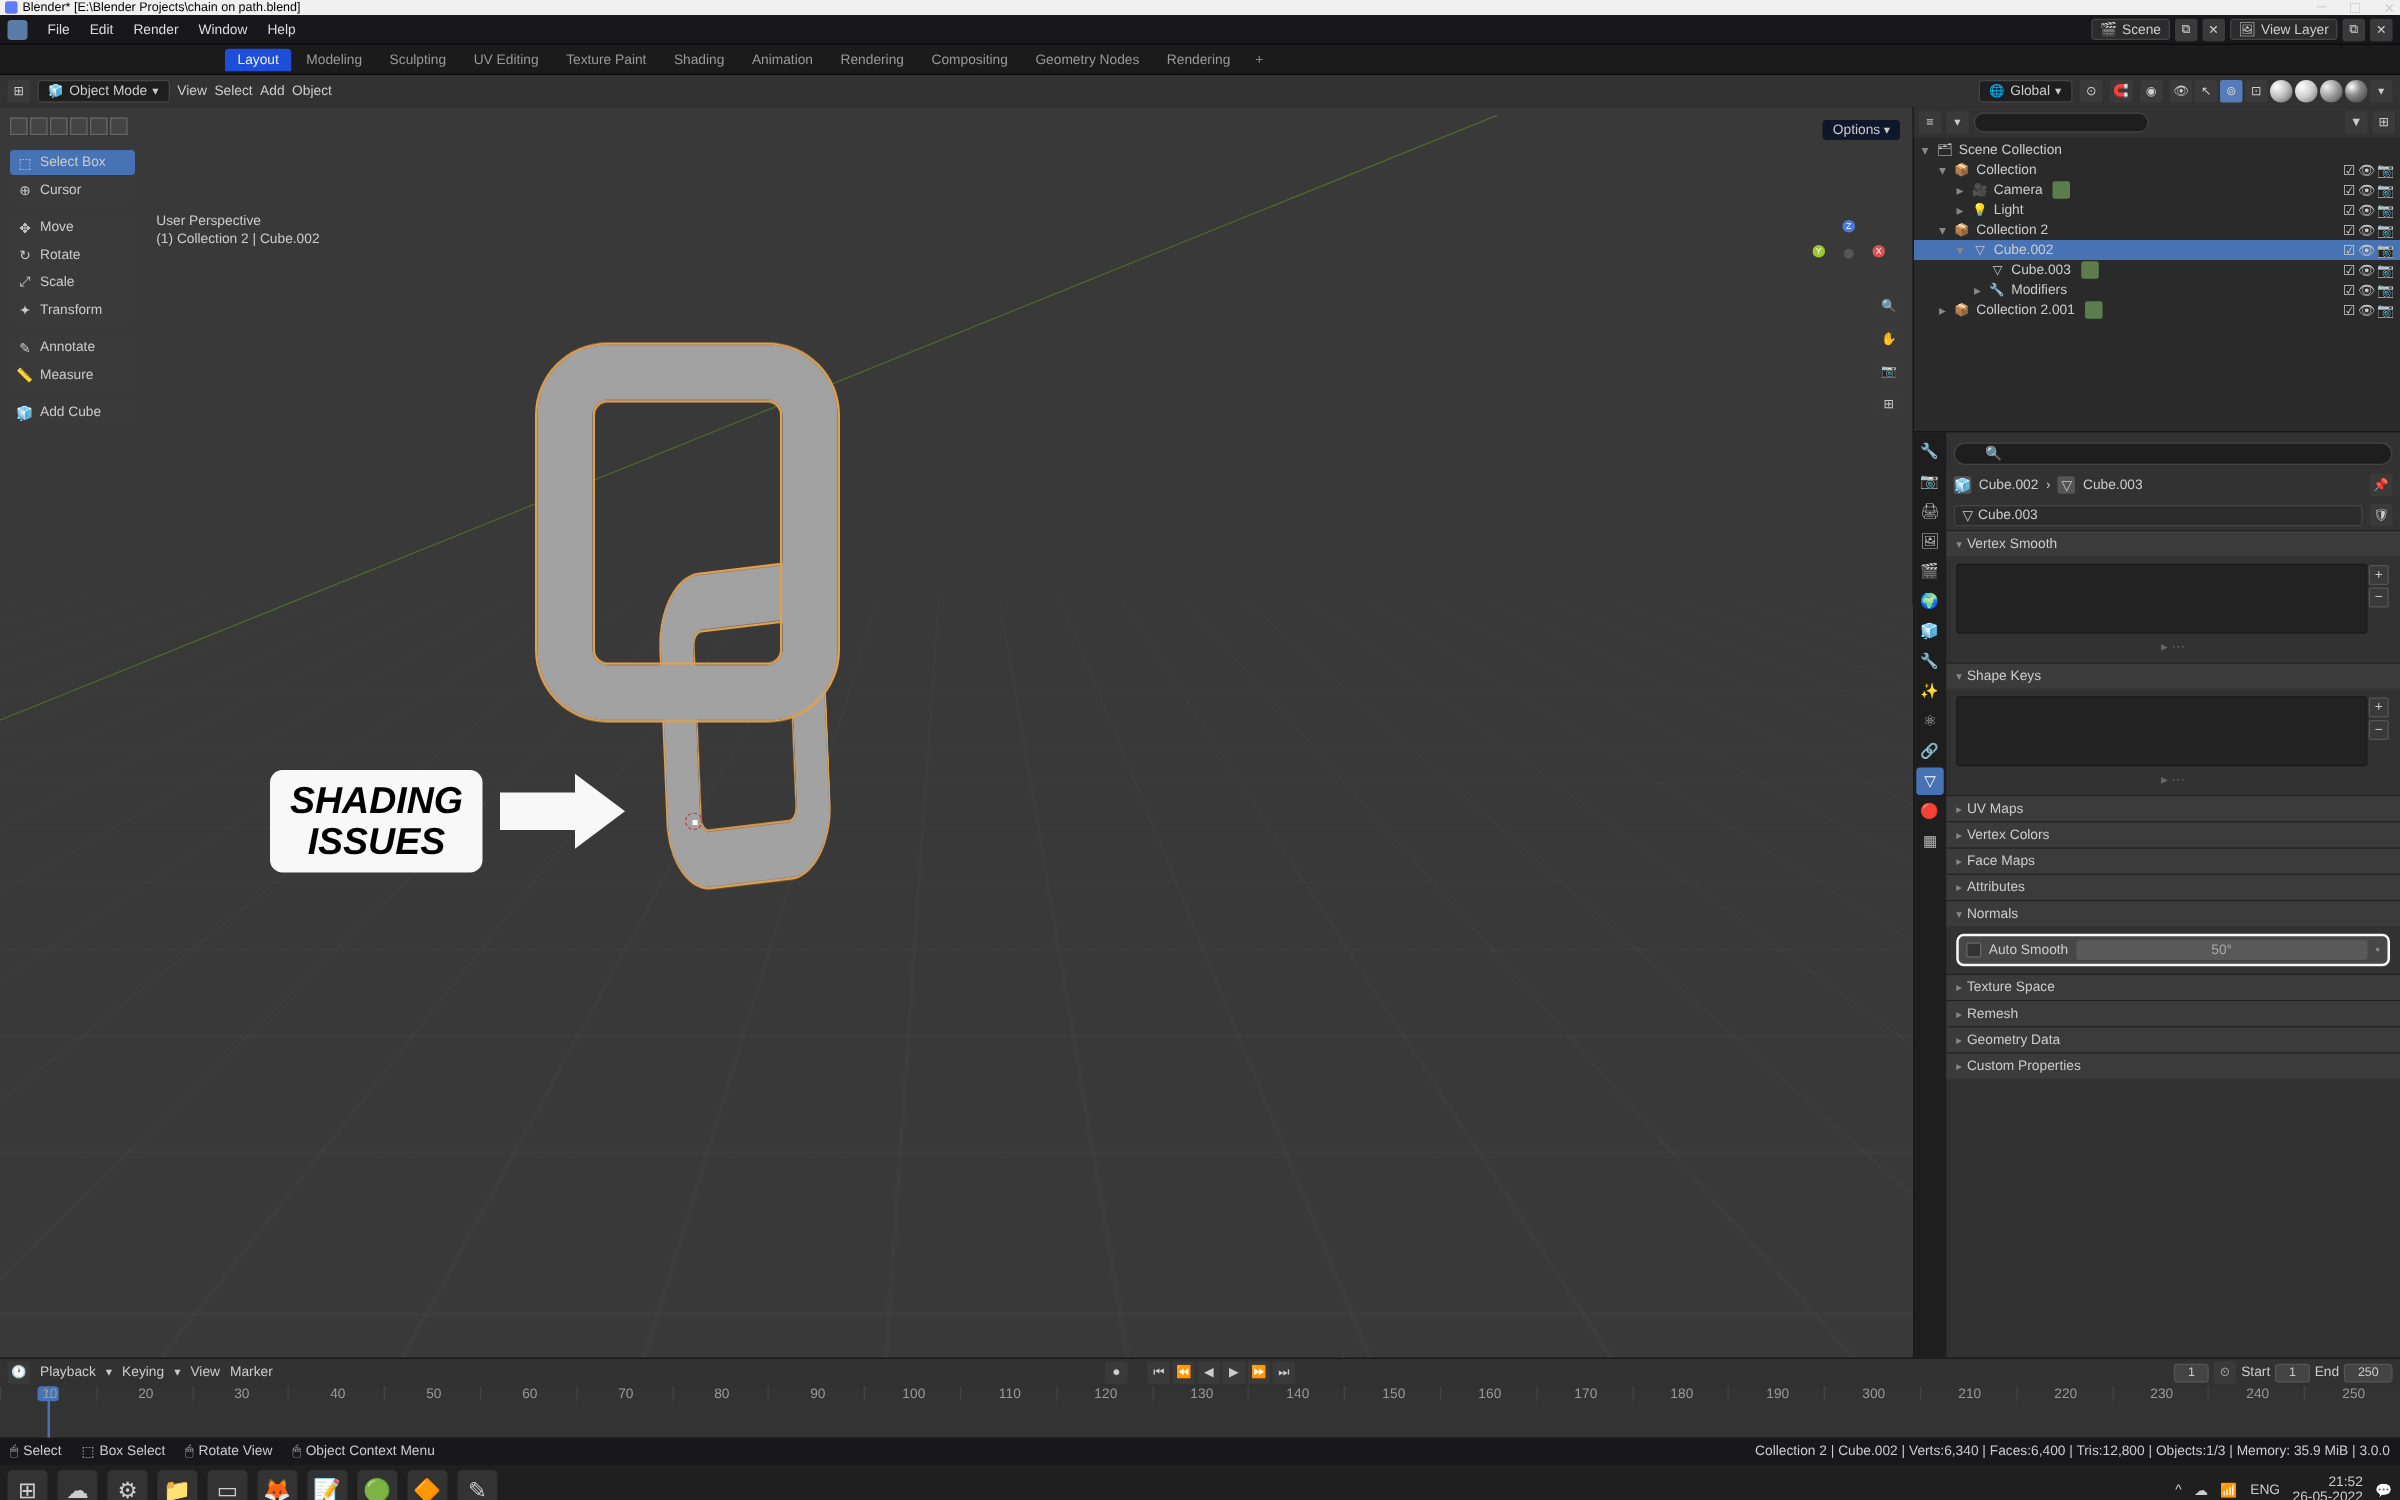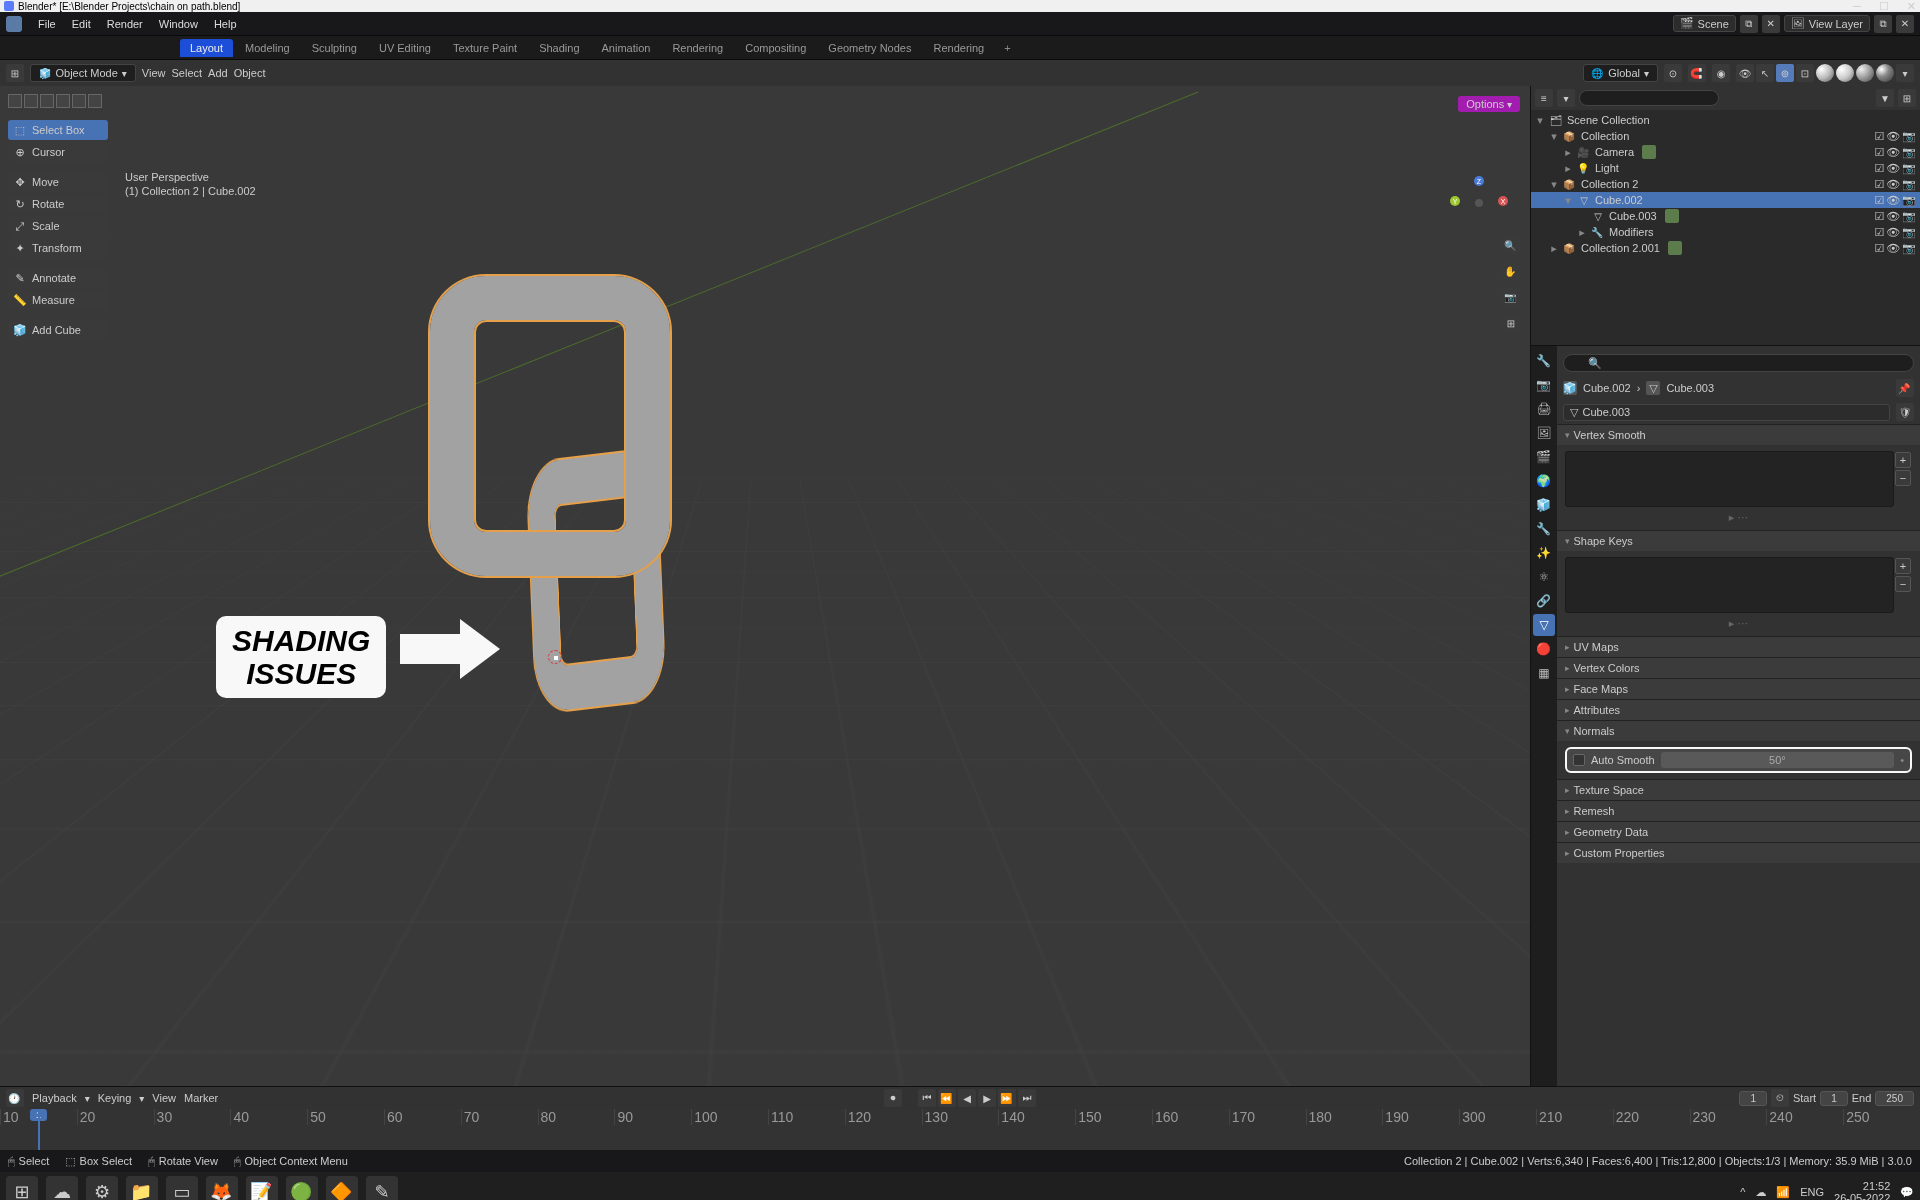--- a/index.html
+++ b/index.html
@@ -54,21 +54,21 @@
 
 
 .toolbox-top { position:absolute; top:8px; left:8px; display:flex; gap:2px; }
 .toolbox-top .sq { width:14px; height:14px; background:#444; border:1px solid #666; }
 .toolbox { position:absolute; top:34px; left:8px; width:100px; display:flex; flex-direction:column; gap:2px; }
 .toolitem { background:#3a3a3a; border-radius:3px; padding:4px 6px; display:flex; align-items:center; gap:6px; font-size:10px; color:#ddd; cursor:pointer; }
 .toolitem.active { background:#4772b3; }
 .toolitem .ti { width:12px; height:12px; display:inline-flex; align-items:center; justify-content:center; font-size:11px; }
 
 
-.vp-options { position:absolute; top:10px; right:10px; background:#a21caf; border-radius:3px; padding:2px 8px; font-size:10px; color:#ccc; cursor:pointer; }
+.vp-options { position:absolute; top:10px; right:10px; background:#0f172a; border-radius:3px; padding:2px 8px; font-size:10px; color:#ccc; cursor:pointer; }
 
 
 .gizmo { position:absolute; top:92px; right:26px; width:50px; height:50px; }
 .gizmo .ball { width:10px; height:10px; border-radius:50%; position:absolute; font-size:7px; display:flex; align-items:center; justify-content:center; color:#fff; }
 .gizmo .center { width:8px; height:8px; border-radius:50%; background:#555; position:absolute; top:21px; left:21px; }
 .gizmo .bz{background:#4b7bd8; top:-2px; left:20px;}
 .gizmo .by{background:#9ec832; top:18px; left:-4px;}
 .gizmo .bx{background:#d85454; top:18px; left:44px;}
 .sidebtns { position:absolute; top:150px; right:10px; display:flex; flex-direction:column; gap:8px; }
 
@@ -127,21 +127,21 @@
 
 .timeline { height:64px; background:#232323; border-top:1px solid #111; display:flex; flex-direction:column; }
 .tlhdr { height:22px; background:#323232; display:flex; align-items:center; padding:0 6px; gap:8px; font-size:10px; }
 .tlplayback { margin-left:auto; display:flex; gap:2px; position:absolute; left:50%; transform:translateX(-50%); }
 .tlnum { display:flex; gap:4px; align-items:center; }
 .tlnum .nf { background:#444; border:1px solid #555; padding:1px 10px; border-radius:3px; font-size:10px; }
 .tltrack { flex:1; background:#333; position:relative; display:flex; align-items:center; }
 .tltrack .marker { position:absolute; top:0; left:38px; width:2px; height:100%; background:#4772b3; }
 .tltrack .markerhead { position:absolute; top:0; left:30px; background:#4772b3; color:#fff; font-size:9px; padding:1px 6px; border-radius:3px; }
 .ticks { position:absolute; top:0; left:0; right:0; display:flex; }
-.tick { flex:1; border-left:1px solid #444; font-size:14px; color:#999; padding-left:2px; }
+.tick { flex:1; border-left:1px solid #444; font-size:11px; color:#999; padding-left:2px;text-align:center; }
 
 
 .status { height:22px; background:#18181a; display:flex; align-items:center; padding:0 8px; gap:16px; font-size:10px; color:#bbb; }
 .status .seg{display:flex;align-items:center;gap:4px;}
 .status .rt{margin-left:auto;}
 
 
 .taskbar { height:40px; background:#1f1f1f; display:flex; align-items:center; padding:0 6px; gap:8px; }
 .taskbar .tb { width:32px; height:32px; background:#333; border-radius:4px; display:flex; align-items:center; justify-content:center; font-size:18px; cursor:pointer; }
 .taskbar .sys { margin-left:auto; display:flex; align-items:center; gap:10px; color:#ccc; font-size:10px; }

